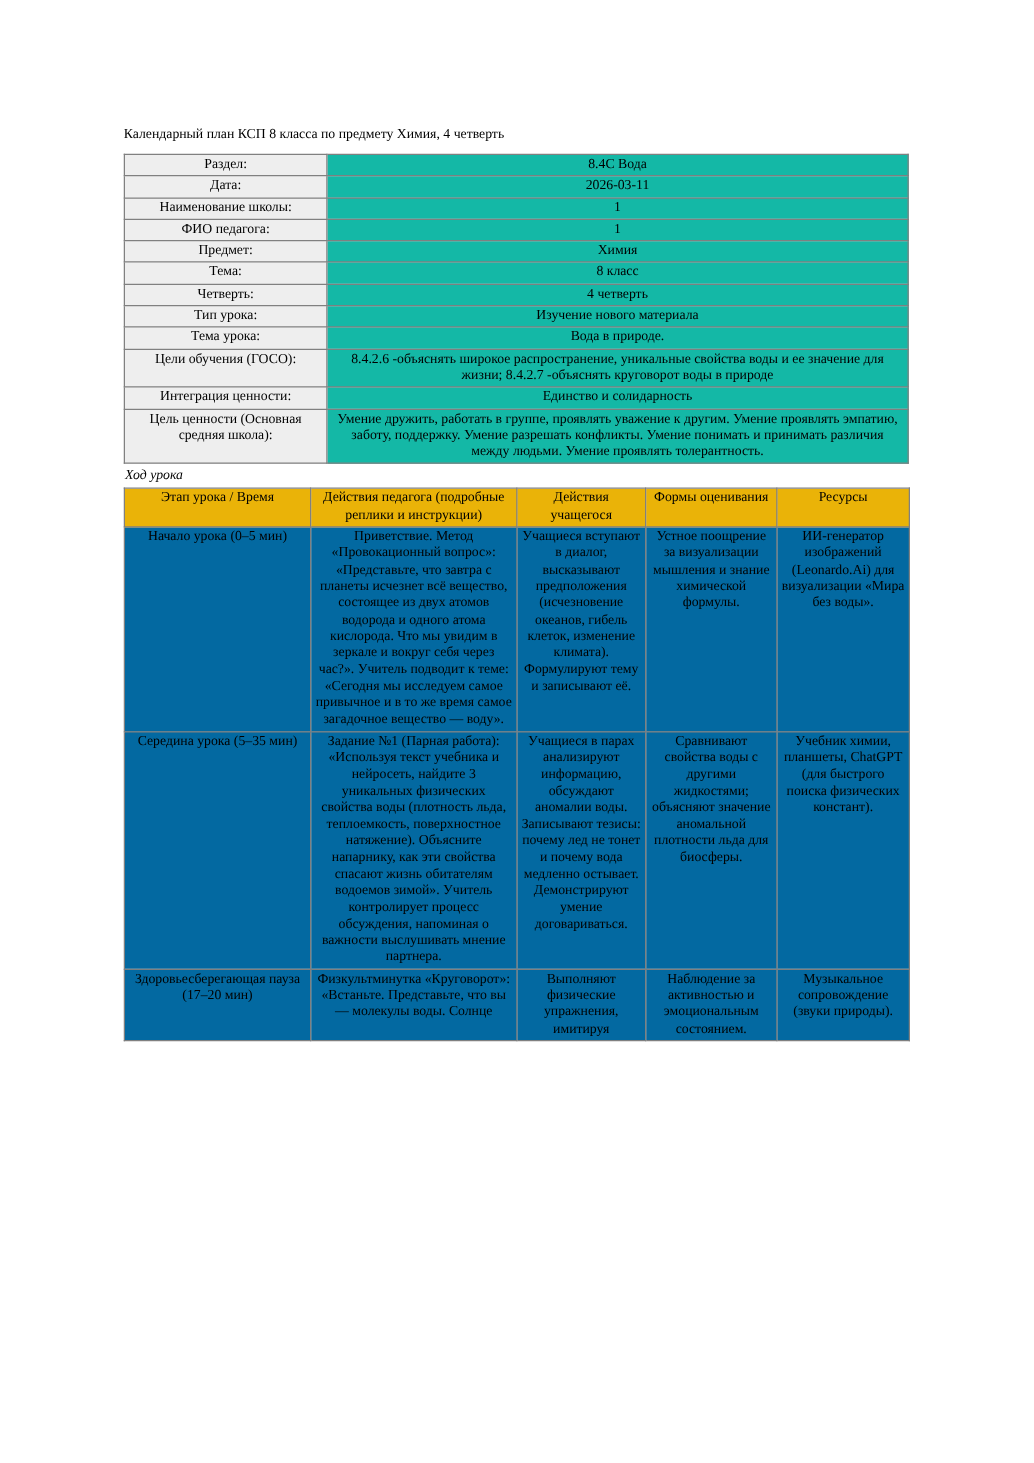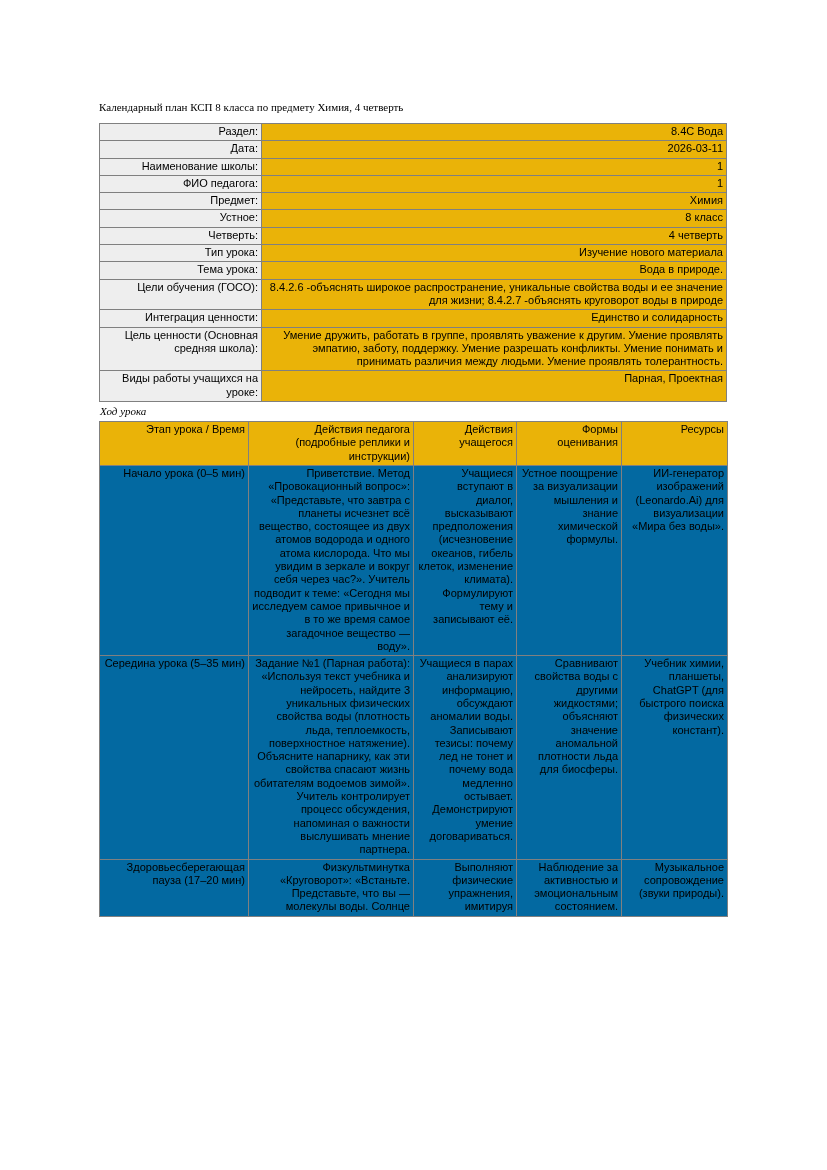--- a/index.html
+++ b/index.html
@@ -37,30 +37,30 @@
     border-collapse: collapse;
     width: 628px;
     table-layout: fixed;
   }
   table td, table th {
     border: 1px solid #808080;
     vertical-align: top;
     padding: 1px 3px 2px 3px;
     font-size: 11px;
     line-height: 13.3px;
-    font-family: Liberation Sans, sans-serif;
+    font-family: Liberation Serif, serif;
     font-weight: normal;
-    text-align: right;
+    text-align: center;
   }
   .info-table td.label {
     width: 155px;
     background: #eeeeee;
   }
   .info-table td.value {
-    background: #eab308;
+    background: #14b8a6;
   }
   .mid-label {
     font-size: 11px;
     line-height: 14px;
     margin: 2px 0 3px 1px;
     font-style: italic;
   }
   .lesson-table col.c1 { width: 149px; }
   .lesson-table col.c2 { width: 165px; }
   .lesson-table col.c3 { width: 103px; }
@@ -97,21 +97,21 @@
         </tr>
         <tr>
           <td class="label">ФИО педагога:</td>
           <td class="value">1</td>
         </tr>
         <tr>
           <td class="label">Предмет:</td>
           <td class="value">Химия</td>
         </tr>
         <tr>
-          <td class="label">Устное:</td>
+          <td class="label">Тема:</td>
           <td class="value">8 класс</td>
         </tr>
         <tr>
           <td class="label">Четверть:</td>
           <td class="value">4 четверть</td>
         </tr>
         <tr>
           <td class="label">Тип урока:</td>
           <td class="value">Изучение нового материала</td>
         </tr>
@@ -123,24 +123,20 @@
           <td class="label">Цели обучения (ГОСО):</td>
           <td class="value">8.4.2.6 -объяснять широкое распространение, уникальные свойства воды и ее значение для жизни; 8.4.2.7 -объяснять круговорот воды в природе</td>
         </tr>
         <tr>
           <td class="label">Интеграция ценности:</td>
           <td class="value">Единство и солидарность</td>
         </tr>
         <tr>
           <td class="label">Цель ценности (Основная средняя школа):</td>
           <td class="value">Умение дружить, работать в группе, проявлять уважение к другим. Умение проявлять эмпатию, заботу, поддержку. Умение разрешать конфликты. Умение понимать и принимать различия между людьми. Умение проявлять толерантность.</td>
-        </tr>
-        <tr>
-          <td class="label">Виды работы учащихся на уроке:</td>
-          <td class="value">Парная, Проектная</td>
         </tr>
       </tbody>
     </table>
 
     <div class="mid-label">Ход урока</div>
 
     <table class="lesson-table">
       <colgroup>
         <col class="c1">
           <col class="c2">

